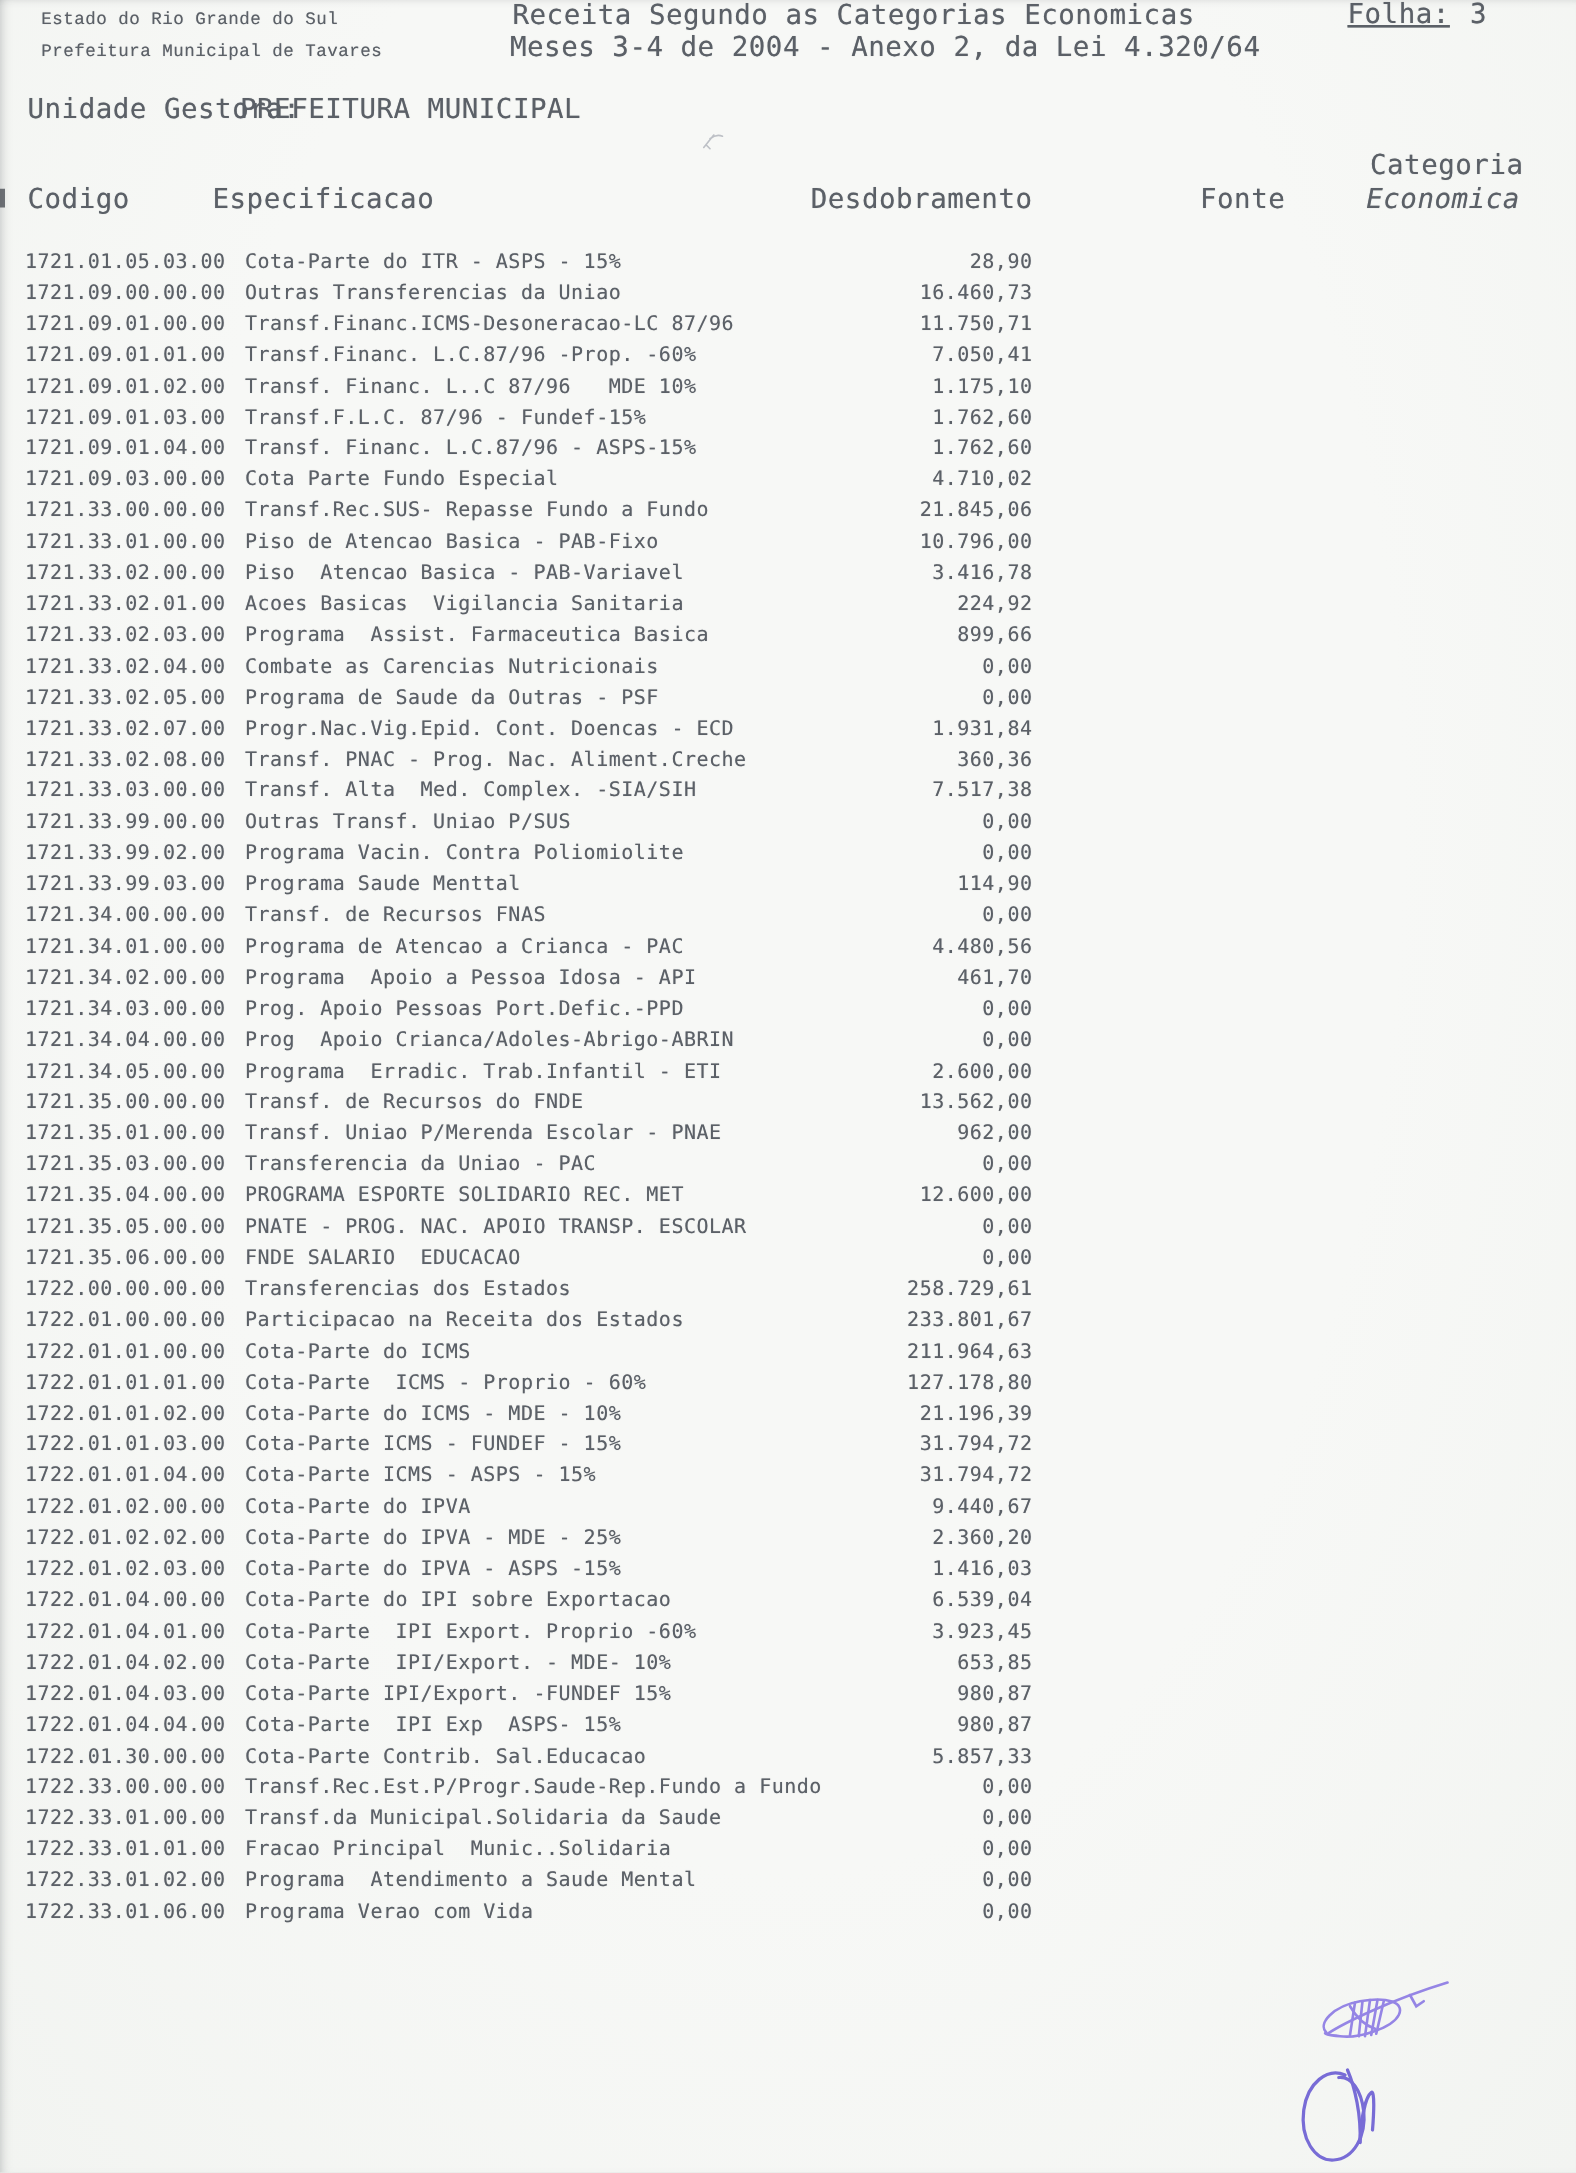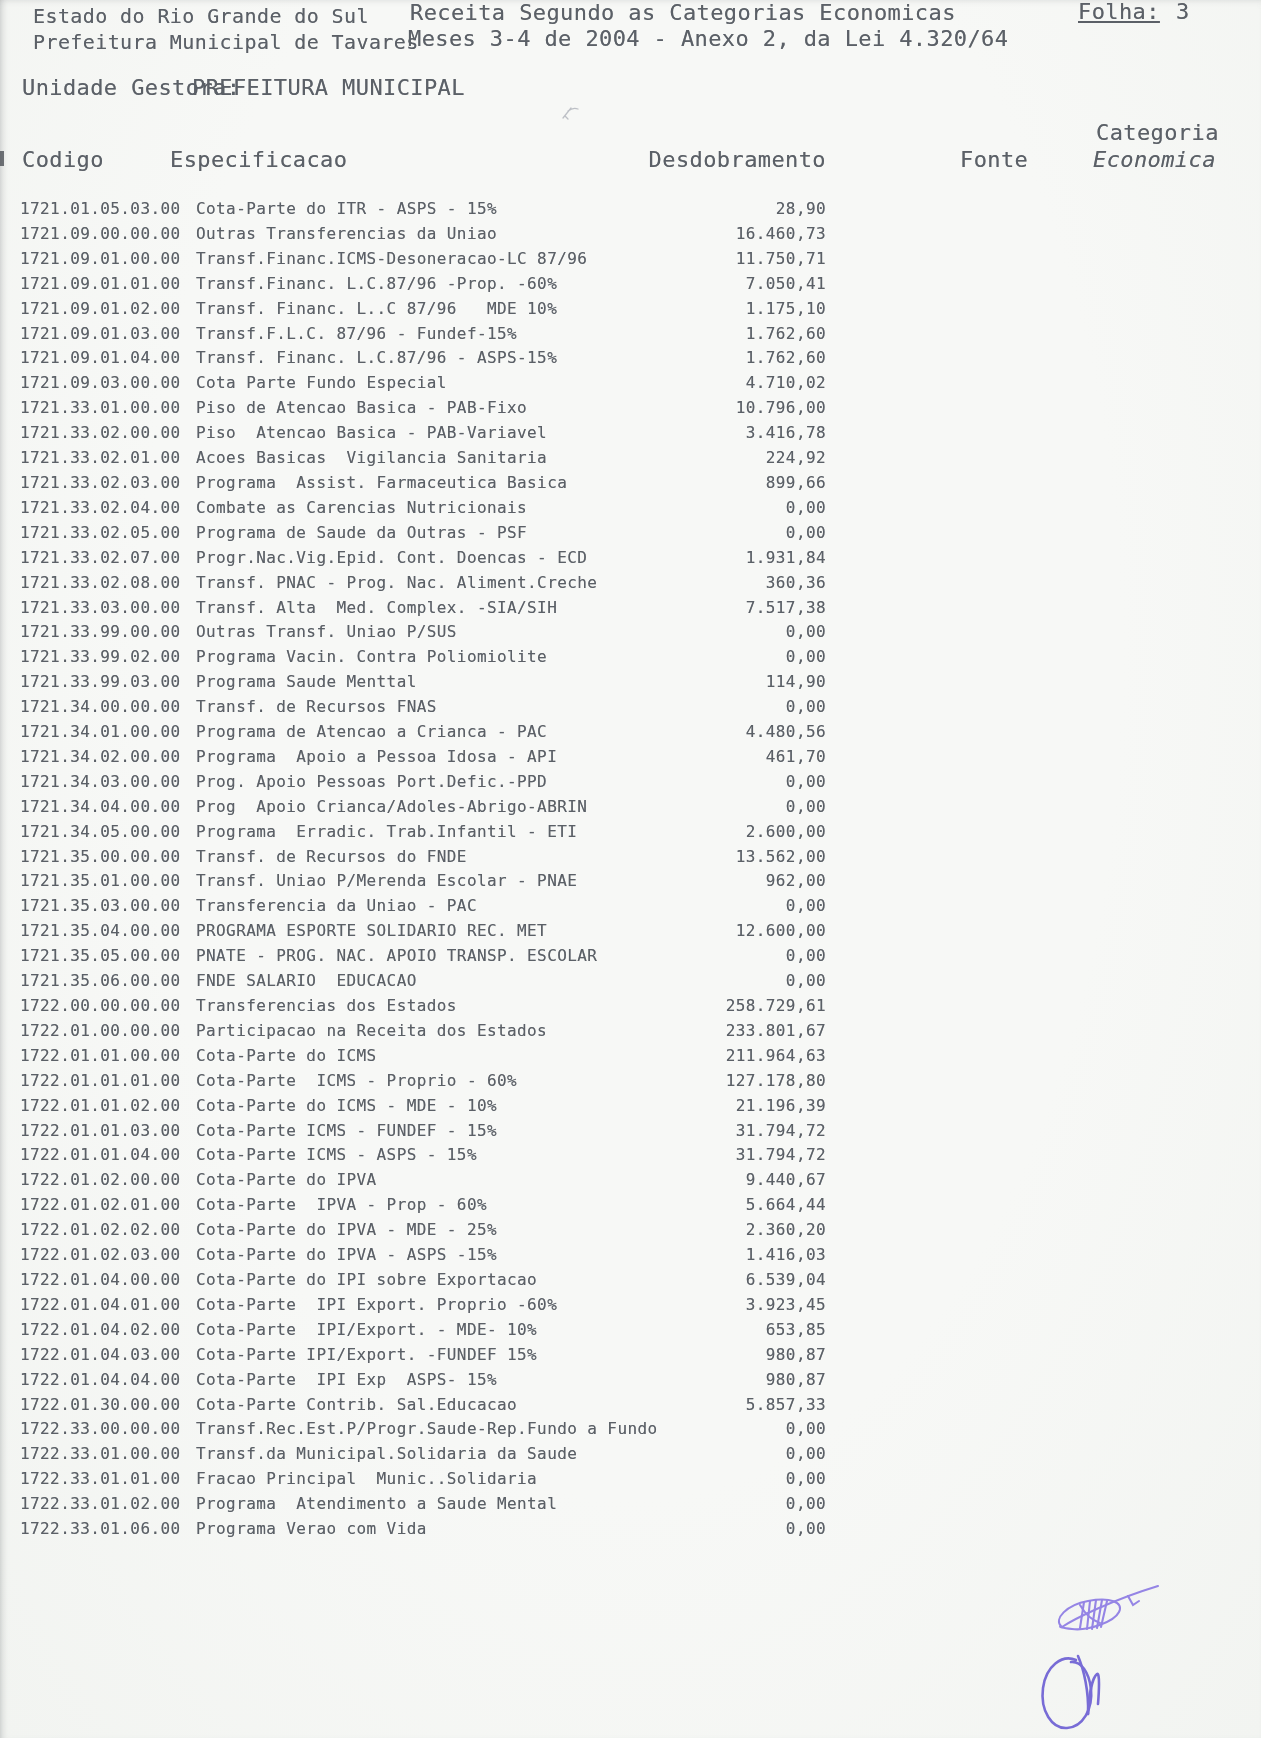--- a/index.html
+++ b/index.html
@@ -8,21 +8,21 @@
     width:1261px;height:1738px;
     margin:0 auto;
     background:radial-gradient(ellipse at 50% 38%, #f7f8f6 55%, #f2f4f1 100%);
     box-shadow:inset 7px 0 9px -7px rgba(70,74,80,.35), inset 0 5px 8px -6px rgba(70,74,80,.18);
     font-family:"DejaVu Sans Mono","Liberation Mono",monospace;
     color:#5b6067;
     overflow:hidden;
   }
   .t{position:absolute;font-size:22px;letter-spacing:.4px;white-space:pre;line-height:18px;
      text-shadow:0 0 .6px rgba(91,96,103,.55);}
-  .small{font-size:20px;}
+  .small{font-size:14px;font-family:Liberation Mono, monospace;}
   #rows{position:absolute;left:0;top:197px;width:1261px;}
   .row{position:relative;height:24.92px;line-height:24.92px;}
   .row span{position:absolute;top:0;font-size:16px;letter-spacing:.4px;white-space:pre;
      text-shadow:0 0 .6px rgba(91,96,103,.5);}
   .code{left:20px;}
   .desc{left:196px;}
   .value{right:435px;}
   svg{position:absolute;overflow:visible;}
   .edge-nub{position:absolute;left:0;top:151px;width:4px;height:15px;background:#4c5056;opacity:.8;}
 </style>
@@ -95,20 +95,25 @@
     <span class="desc">Transf. Financ. L.C.87/96 - ASPS-15%</span>
     <span class="value">1.762,60</span>
   </div>
 
   <div class="row">
     <span class="code">1721.09.03.00.00</span>
     <span class="desc">Cota Parte Fundo Especial</span>
     <span class="value">4.710,02</span>
   </div>
 
+  <div class="row">
+    <span class="code">1721.33.00.00.00</span>
+    <span class="desc">Transf.Rec.SUS- Repasse Fundo a Fundo</span>
+    <span class="value">21.845,06</span>
+  </div>
 
   <div class="row">
     <span class="code">1721.33.01.00.00</span>
     <span class="desc">Piso de Atencao Basica - PAB-Fixo</span>
     <span class="value">10.796,00</span>
   </div>
 
   <div class="row">
     <span class="code">1721.33.02.00.00</span>
     <span class="desc">Piso  Atencao Basica - PAB-Variavel</span>
@@ -288,25 +293,20 @@
     <span class="desc">Cota-Parte ICMS - ASPS - 15%</span>
     <span class="value">31.794,72</span>
   </div>
 
   <div class="row">
     <span class="code">1722.01.02.00.00</span>
     <span class="desc">Cota-Parte do IPVA</span>
     <span class="value">9.440,67</span>
   </div>
 
-  <div class="row">
-    <span class="code">1722.01.02.01.00</span>
-    <span class="desc">Cota-Parte  IPVA - Prop - 60%</span>
-    <span class="value">5.664,44</span>
-  </div>
 
   <div class="row">
     <span class="code">1722.01.02.02.00</span>
     <span class="desc">Cota-Parte do IPVA - MDE - 25%</span>
     <span class="value">2.360,20</span>
   </div>
 
   <div class="row">
     <span class="code">1722.01.02.03.00</span>
     <span class="desc">Cota-Parte do IPVA - ASPS -15%</span>

